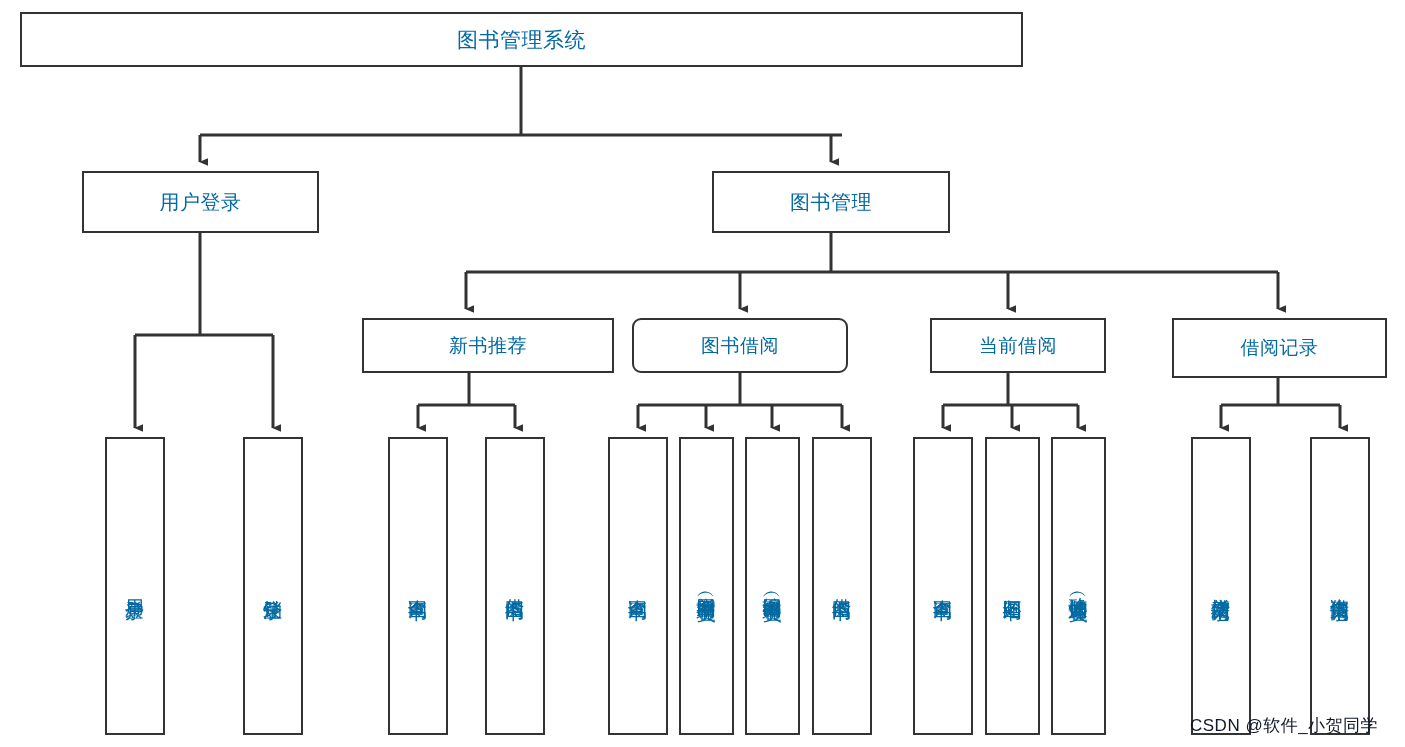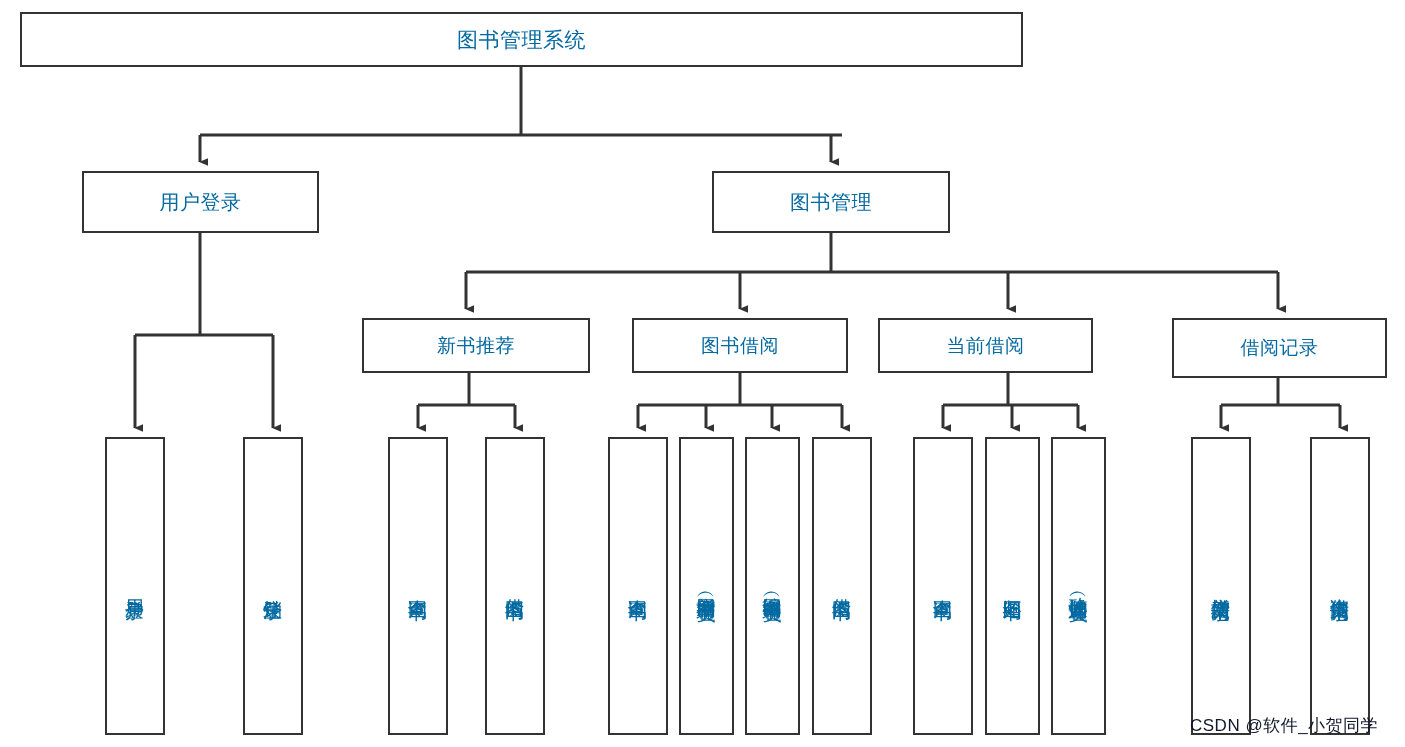--- a/index.html
+++ b/index.html
@@ -146,27 +146,27 @@
     <span class="node-label">图书管理系统</span>
   </div>
 
   <div class="node level1" style="left:82px; top:171px; width:237px; height:62px;">
     <span class="node-label">用户登录</span>
   </div>
   <div class="node level1" style="left:712px; top:171px; width:238px; height:62px;">
     <span class="node-label">图书管理</span>
   </div>
 
-  <div class="node level2" style="left:362px; top:318px; width:228px; height:55px;">
+  <div class="node level2" style="left:362px; top:318px; width:252px; height:55px;">
     <span class="node-label">新书推荐</span>
   </div>
-  <div class="node level2" style="left:632px; top:318px; width:216px; height:55px;">
+  <div class="node level2" style="left:632px; top:318px; width:216px; height:55px;border-radius:9px;">
     <span class="node-label">图书借阅</span>
   </div>
-  <div class="node level2" style="left:878px; top:318px; width:215px; height:55px;">
+  <div class="node level2" style="left:930px; top:318px; width:176px; height:55px;">
     <span class="node-label">当前借阅</span>
   </div>
   <div class="node level2" style="left:1172px; top:318px; width:215px; height:60px;">
     <span class="node-label">借阅记录</span>
   </div>
 
   <div class="node leaf" style="left:105px; top:437px; width:60px; height:298px;">
     <span class="node-label">用户登录</span>
   </div>
   <div class="node leaf" style="left:243px; top:437px; width:60px; height:298px;">

